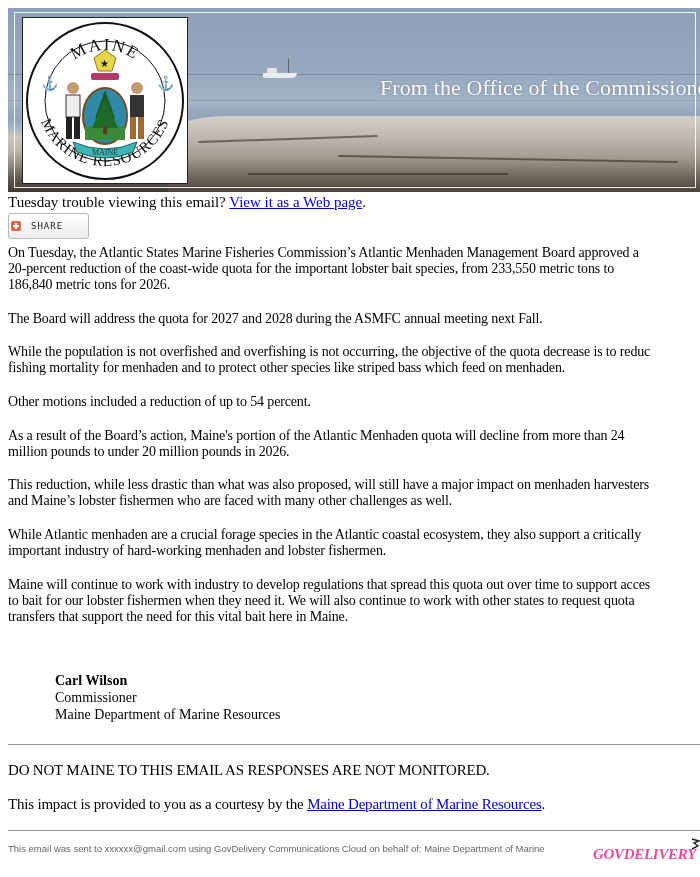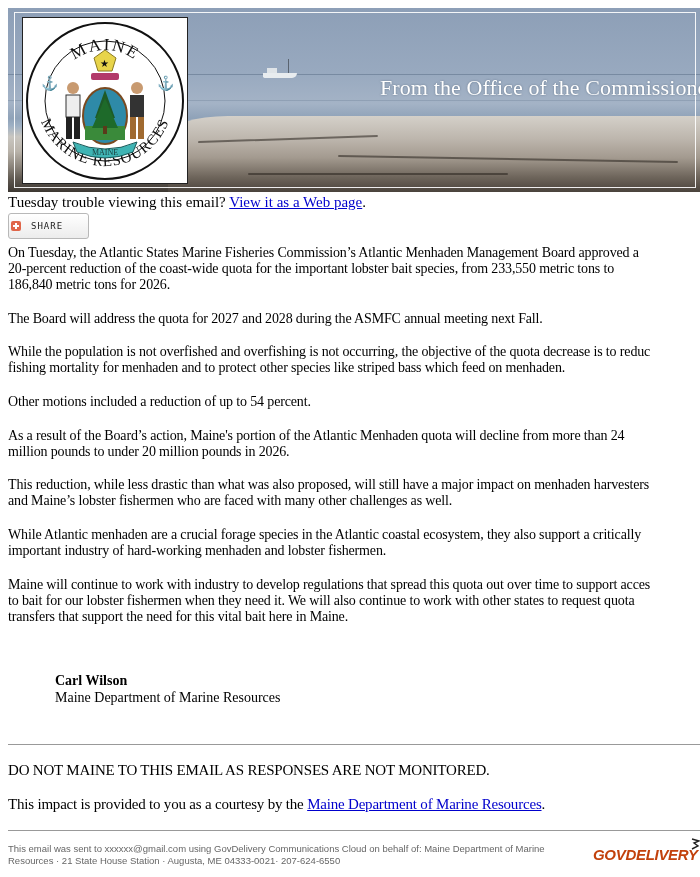--- a/index.html
+++ b/index.html
@@ -51,22 +51,22 @@
   .para span { display: block; }
   .sig { position: absolute; left: 8px; top: 672px; font-size: 14px; line-height: 17px; margin-left: 47px; }
   .sig .name { font-weight: bold; }
 
   .hr1 { position: absolute; left: 8px; top: 744px; width: 692px; height: 1px; background: #999; }
   .noreply { position: absolute; left: 8px; top: 762px; font-size: 15px; white-space: nowrap; letter-spacing: -0.2px; }
   .courtesy { position: absolute; left: 8px; top: 796px; font-size: 15px; white-space: nowrap; letter-spacing: -0.2px; }
   .hr2 { position: absolute; left: 8px; top: 830px; width: 692px; height: 1px; background: #999; }
   .footer-text { position: absolute; left: 8px; top: 843px; width: 580px; font-family: Liberation Sans, sans-serif;
                  font-size: 9.5px; line-height: 12px; color: #666; }
-  .govd { position: absolute; left: 593px; top: 846px; font-family: Liberation Sans, sans-serif;
-          font-style: italic; font-weight: bold; font-size: 15px; color: #c2410c; letter-spacing: -0.3px; white-space: nowrap; }
+  .govd { position: absolute; left: 593px; top: 846px; font-family: Liberation Serif, serif;
+          font-style: italic; font-weight: bold; font-size: 15px; color: #ec4899; letter-spacing: -0.3px; white-space: nowrap; }
   .govd-flag { position: absolute; left: 690px; top: 838px; width: 10px; height: 12px; }
 </style>
 </head>
 <body>
 
 <div class="banner">
   <div class="sea-line" style="top:66px;"></div>
   <div class="sea-line" style="top:92px; opacity:0.5;"></div>
   <div class="boat">
     <div class="hull"></div>
@@ -163,30 +163,30 @@
   <span>important industry of hard-working menhaden and lobster fishermen.</span>
 </div>
 <div class="para" style="top:577px;">
   <span>Maine will continue to work with industry to develop regulations that spread this quota out over time to support acces</span>
   <span>to bait for our lobster fishermen when they need it. We will also continue to work with other states to request quota</span>
   <span>transfers that support the need for this vital bait here in Maine.</span>
 </div>
 
 <div class="sig">
   <div class="name">Carl Wilson</div>
+  <div>Commissioner</div>
   <div>Maine Department of Marine Resources</div>
 </div>
 
 <div class="hr1"></div>
 <div class="noreply">DO NOT MAINE TO THIS EMAIL AS RESPONSES ARE NOT MONITORED.</div>
 <div class="courtesy">
   <span>This impact is provided to you as a courtesy by the</span>
   <a href="#">Maine Department of Marine Resources</a><span>.</span>
 </div>
 <div class="hr2"></div>
 <div class="footer-text">
   <div>This email was sent to xxxxxx@gmail.com using GovDelivery Communications Cloud on behalf of: Maine Department of Marine</div>
-  <div>Resources · 21 State House Station · Augusta, ME 04333-0021· 207-624-6550</div>
 </div>
 <div class="govd">GOVDELIVERY</div>
 <svg class="govd-flag" viewBox="0 0 10 12">
   <path d="M2 1 L9 3 L4 5 L8 8 L2 11" fill="none" stroke="#222" stroke-width="1.4"></path>
 </svg>
 
 </body></html>

